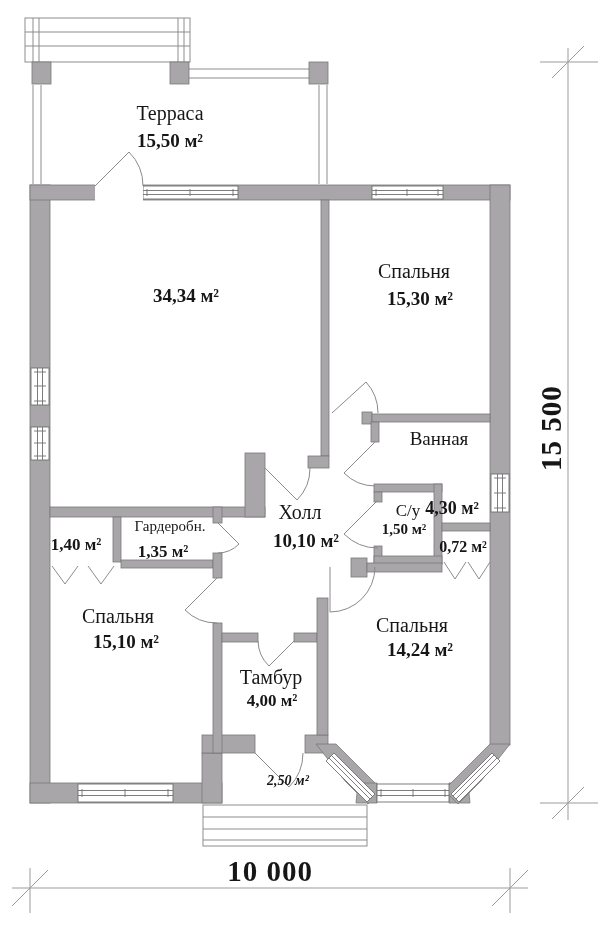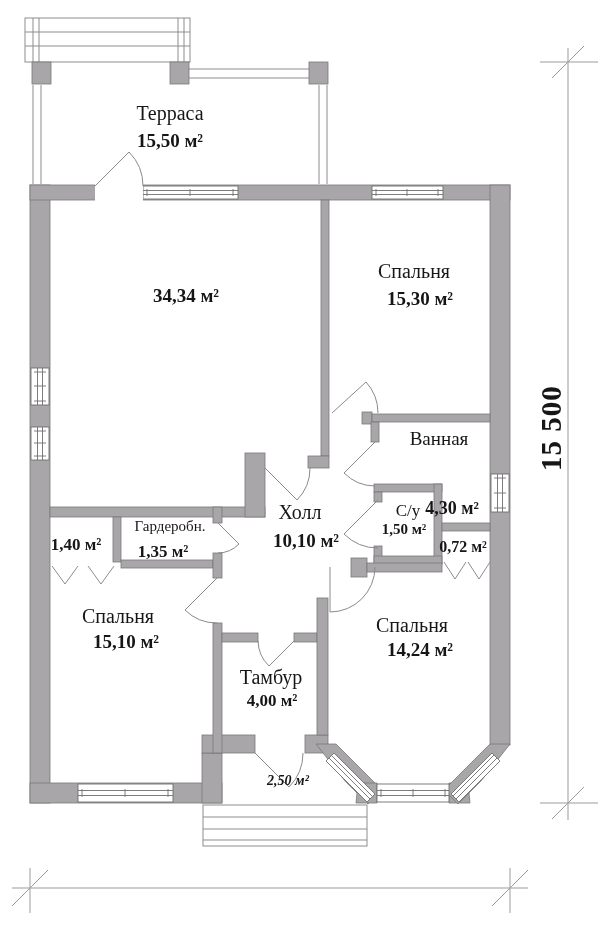--- a/index.html
+++ b/index.html
@@ -182,15 +182,16 @@
 <div class="lbl ar" style="left:126px;top:641px;">15,10 м²</div>
 
 <div class="lbl nm" style="left:271px;top:677px;">Тамбур</div>
 <div class="lbl ar" style="left:272px;top:700px;font-size:17px;">4,00 м²</div>
 
 <div class="lbl nm" style="left:412px;top:625px;">Спальня</div>
 <div class="lbl ar" style="left:420px;top:649px;">14,24 м²</div>
 
 <div class="lbl ar" style="left:288px;top:781px;font-size:14px;font-style:italic;">2,50 м²</div>
 
+<div class="lbl dim" style="left:270px;top:871px;">10 000</div>
 <div class="lbl dim dim-v" style="left:551px;top:428px;">15 500</div>
 
 </div>
 
 </body></html>

